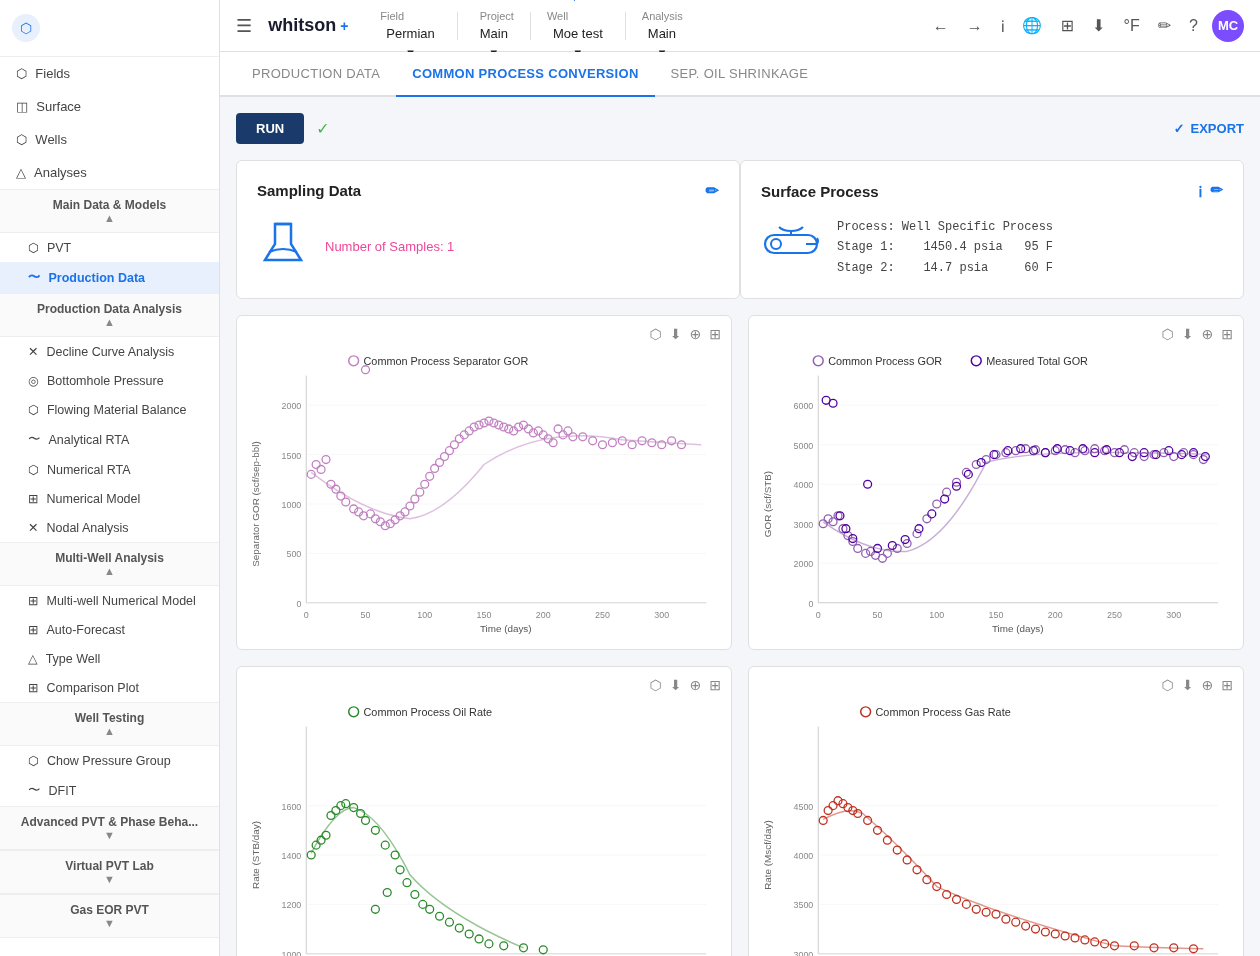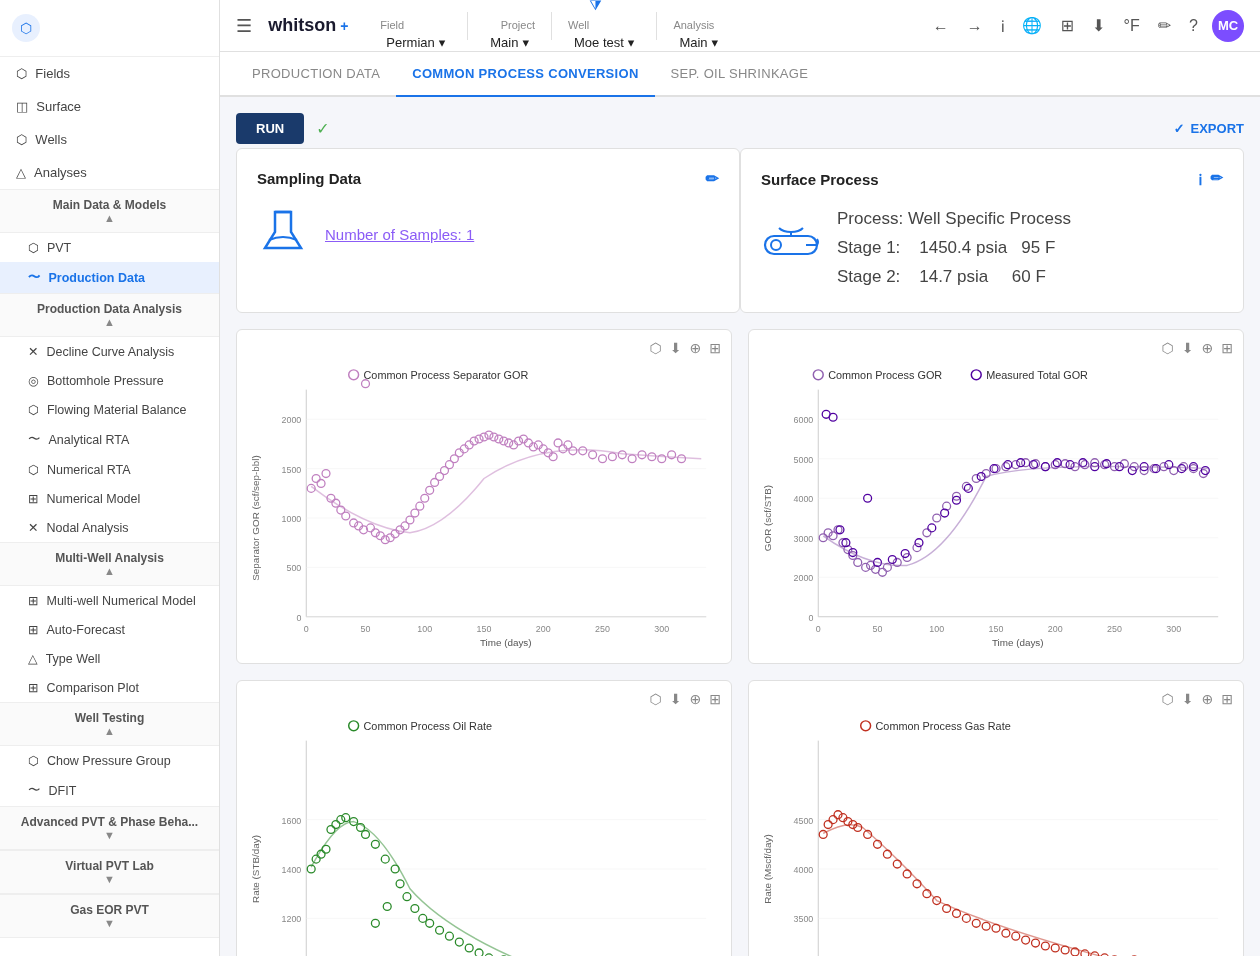--- a/index.html
+++ b/index.html
@@ -19,49 +19,49 @@
     
     .main { flex: 1; display: flex; flex-direction: column; height: 100%; overflow: hidden; }
 
     
     .topbar { background: #fff; border-bottom: 1px solid #e0e0e0; padding: 0 16px; display: flex; align-items: center; height: 52px; gap: 16px; flex-shrink: 0; }
     .topbar-menu-btn { font-size: 18px; color: #555; cursor: pointer; }
     .topbar-brand { display: flex; align-items: center; gap: 4px; font-size: 18px; font-weight: 700; color: #1a1a2e; margin-right: 16px; text-align: right; }
     .topbar-brand span.plus { color: #1a73e8; font-size: 14px; }
     .topbar-field-group { display: flex; align-items: center; gap: 4px; }
     .topbar-label { font-size: 11px; color: #888; margin-top: 22px; }
-    .topbar-select { display: flex; align-items: center; gap: 4px; font-size: 13px; font-weight: 500; cursor: pointer; padding: 4px 6px; border-radius: 4px; }
+    .topbar-select { display: flex; align-items: center; gap: 4px; font-size: 13px; font-weight: 500; cursor: pointer; padding: 4px 6px; border-radius: 4px; flex-direction: column; }
     .topbar-divider { width: 1px; height: 28px; background: #e0e0e0; }
     .topbar-filter-icon { color: #1a73e8; font-size: 14px; }
     .topbar-actions { margin-left: auto; display: flex; align-items: center; gap: 10px; }
     .topbar-action-btn { color: #555; font-size: 16px; cursor: pointer; padding: 4px; }
     .avatar { width: 32px; height: 32px; border-radius: 50%; background: #7c4dff; color: #fff; display: flex; align-items: center; justify-content: center; font-size: 13px; font-weight: 700; }
 
     
     .tabbar { background: #fff; border-bottom: 2px solid #e0e0e0; display: flex; padding: 0 16px; flex-shrink: 0; }
     .tab { padding: 14px 16px; font-size: 13px; font-weight: 500; color: #888; cursor: pointer; border-bottom: 2px solid transparent; margin-bottom: -2px; letter-spacing: 0.3px; }
     .tab.active { color: #1a73e8; border-bottom-color: #1a73e8; font-weight: 700; }
 
     
     .content { flex: 1; overflow-y: auto; padding: 16px; background: #f5f6fa; }
 
     
-    .toolbar { display: flex; align-items: center; margin-bottom: 4px; gap: 12px; }
+    .toolbar { display: flex; align-items: center; margin-bottom: 16px; gap: 12px; }
     .btn-run { background: #1a3a6b; color: #fff; border: none; border-radius: 4px; padding: 8px 20px; font-size: 13px; font-weight: 600; cursor: pointer; }
     .check-icon { color: #4caf50; font-size: 16px; }
     .export-btn { margin-left: auto; display: flex; align-items: center; gap: 6px; color: #1a73e8; font-size: 13px; font-weight: 600; cursor: pointer; }
 
     
     .cards-row { display: flex; margin-bottom: 16px; }
     .card { background: #fff; border-radius: 6px; border: 1px solid #e0e0e0; padding: 20px; flex: 1; }
     .card-title { font-size: 15px; font-weight: 600; color: #222; margin-bottom: 16px; display: flex; align-items: center; justify-content: space-between; }
     .card-body { display: flex; align-items: center; gap: 16px; }
     .card-icon { font-size: 36px; color: #1a73e8; }
-    .card-info { font-size: 15px; color: #8b5cf6; text-decoration: underline; }
-    .surface-info { font-size: 17px; color: #444; line-height: 1.7; }
+    .card-info { font-size: 13px; color: #ec4899; }
+    .surface-info { font-size: 12px; color: #444; line-height: 1.7; font-family: Liberation Mono, monospace; }
 
     
     .charts-grid { display: grid; grid-template-columns: 1fr 1fr; gap: 16px; }
     .chart-card { background: #fff; border-radius: 6px; border: 1px solid #e0e0e0; padding: 10px 10px 4px; }
     .chart-toolbar { display: flex; justify-content: flex-end; gap: 8px; margin-bottom: 4px; color: #888; font-size: 14px; }
     .chart-toolbar span { cursor: pointer; }
     .chart-container { width: 100%; }
     svg text { font-family: 'Segoe UI', Arial, sans-serif; }
   </style>
 </head>

